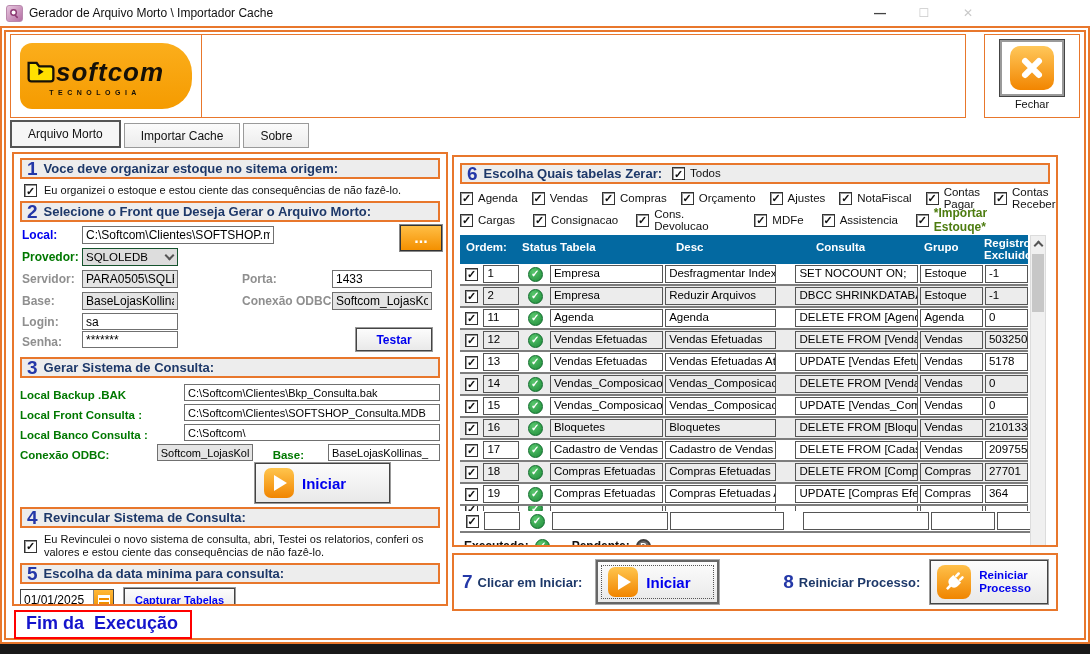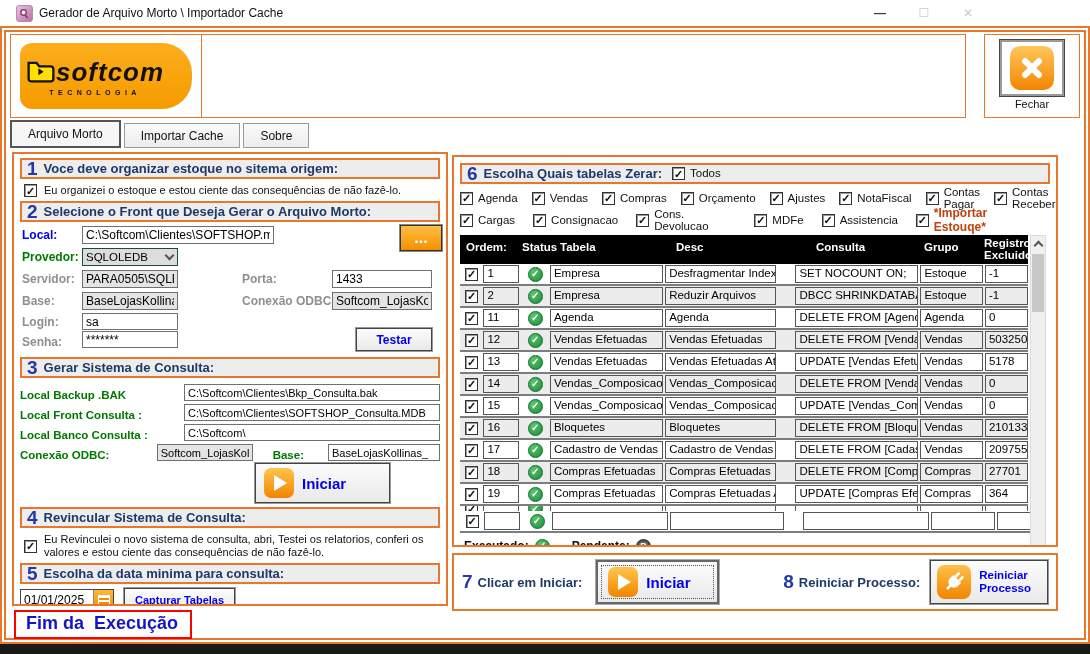--- a/index.html
+++ b/index.html
@@ -1,21 +1,21 @@
 <!DOCTYPE html>
 <html><head>
 <meta charset="utf-8">
 <style>
   * { box-sizing: border-box; margin: 0; padding: 0; }
   html,body { width:1090px; height:654px; overflow:hidden; background:#fff;
               font-family:"Liberation Sans", sans-serif; }
 
   
   .titlebar { position:absolute; left:0; top:0; width:990px; height:26px; background:#ffffff;
-              display:flex; align-items:center; padding-left:16px; }
+              display:flex; align-items:center; padding-left:6px; }
   .title-icon { width:17px; height:17px; border:1px solid #b989ae; border-radius:3px;
                 background:linear-gradient(135deg,#e7c6de,#b46fa4); display:grid; place-items:center; margin-right:6px; }
   .title-icon svg { display:block; }
   .title-text { font-size:12px; color:#111; }
   .win-controls { margin-left:auto; display:flex; height:26px; }
   .win-btn { width:44px; height:26px; display:grid; place-items:center; font-size:12px; }
   .win-min { color:#444; font-weight:bold; }
   .win-max, .win-close { color:#c9c9c9; }
 
   
@@ -113,25 +113,25 @@
   .fim-box { position:absolute; left:8px; top:578px; border:2px solid #FF0000; padding:1px 12px 3px 10px;
              color:#1414CC; font-weight:bold; font-size:18px; white-space:pre; background:#fff; }
 
   
   .s6-head { display:flex; align-items:center; }
   .s6-head .todos { display:flex; align-items:center; gap:5px; margin-left:10px; }
   .s6-head .todos .cb-text { font-size:11.5px; }
   .cb-row { display:flex; align-items:center; height:22px; gap:0; font-size:11.5px; }
   .cb-item { display:flex; align-items:center; gap:5px; margin-right:14px; }
   .cb-label { color:#111; }
-  .cb-label.red { color:#c2410c; font-weight:bold; font-size:12px; }
+  .cb-label.red { color:#4d7c0f; font-weight:bold; font-size:12px; }
 
   
   .tbl-wrap { position:relative; width:586px; margin-top:4px; }
-  .thead { width:568px; height:29px; background:#000000; color:#fff; font-weight:bold; font-size:11.5px;
+  .thead { width:568px; height:29px; background:#0369a1; color:#fff; font-weight:bold; font-size:11.5px;
            display:flex; align-items:flex-start; padding-top:6px; }
   .th { white-space:pre-line; line-height:12px; }
   .th-ordem { width:62px; padding-left:6px; }
   .th-status { width:34px; }
   .th-tabela { width:118px; padding-left:4px; }
   .th-desc { width:116px; padding-left:2px; }
   .th-consulta { width:128px; padding-left:26px; }
   .th-grupo { width:66px; padding-left:6px; }
   .th-reg { width:44px; text-align:right; margin-top:-4px; }
   .trows { width:568px; }

